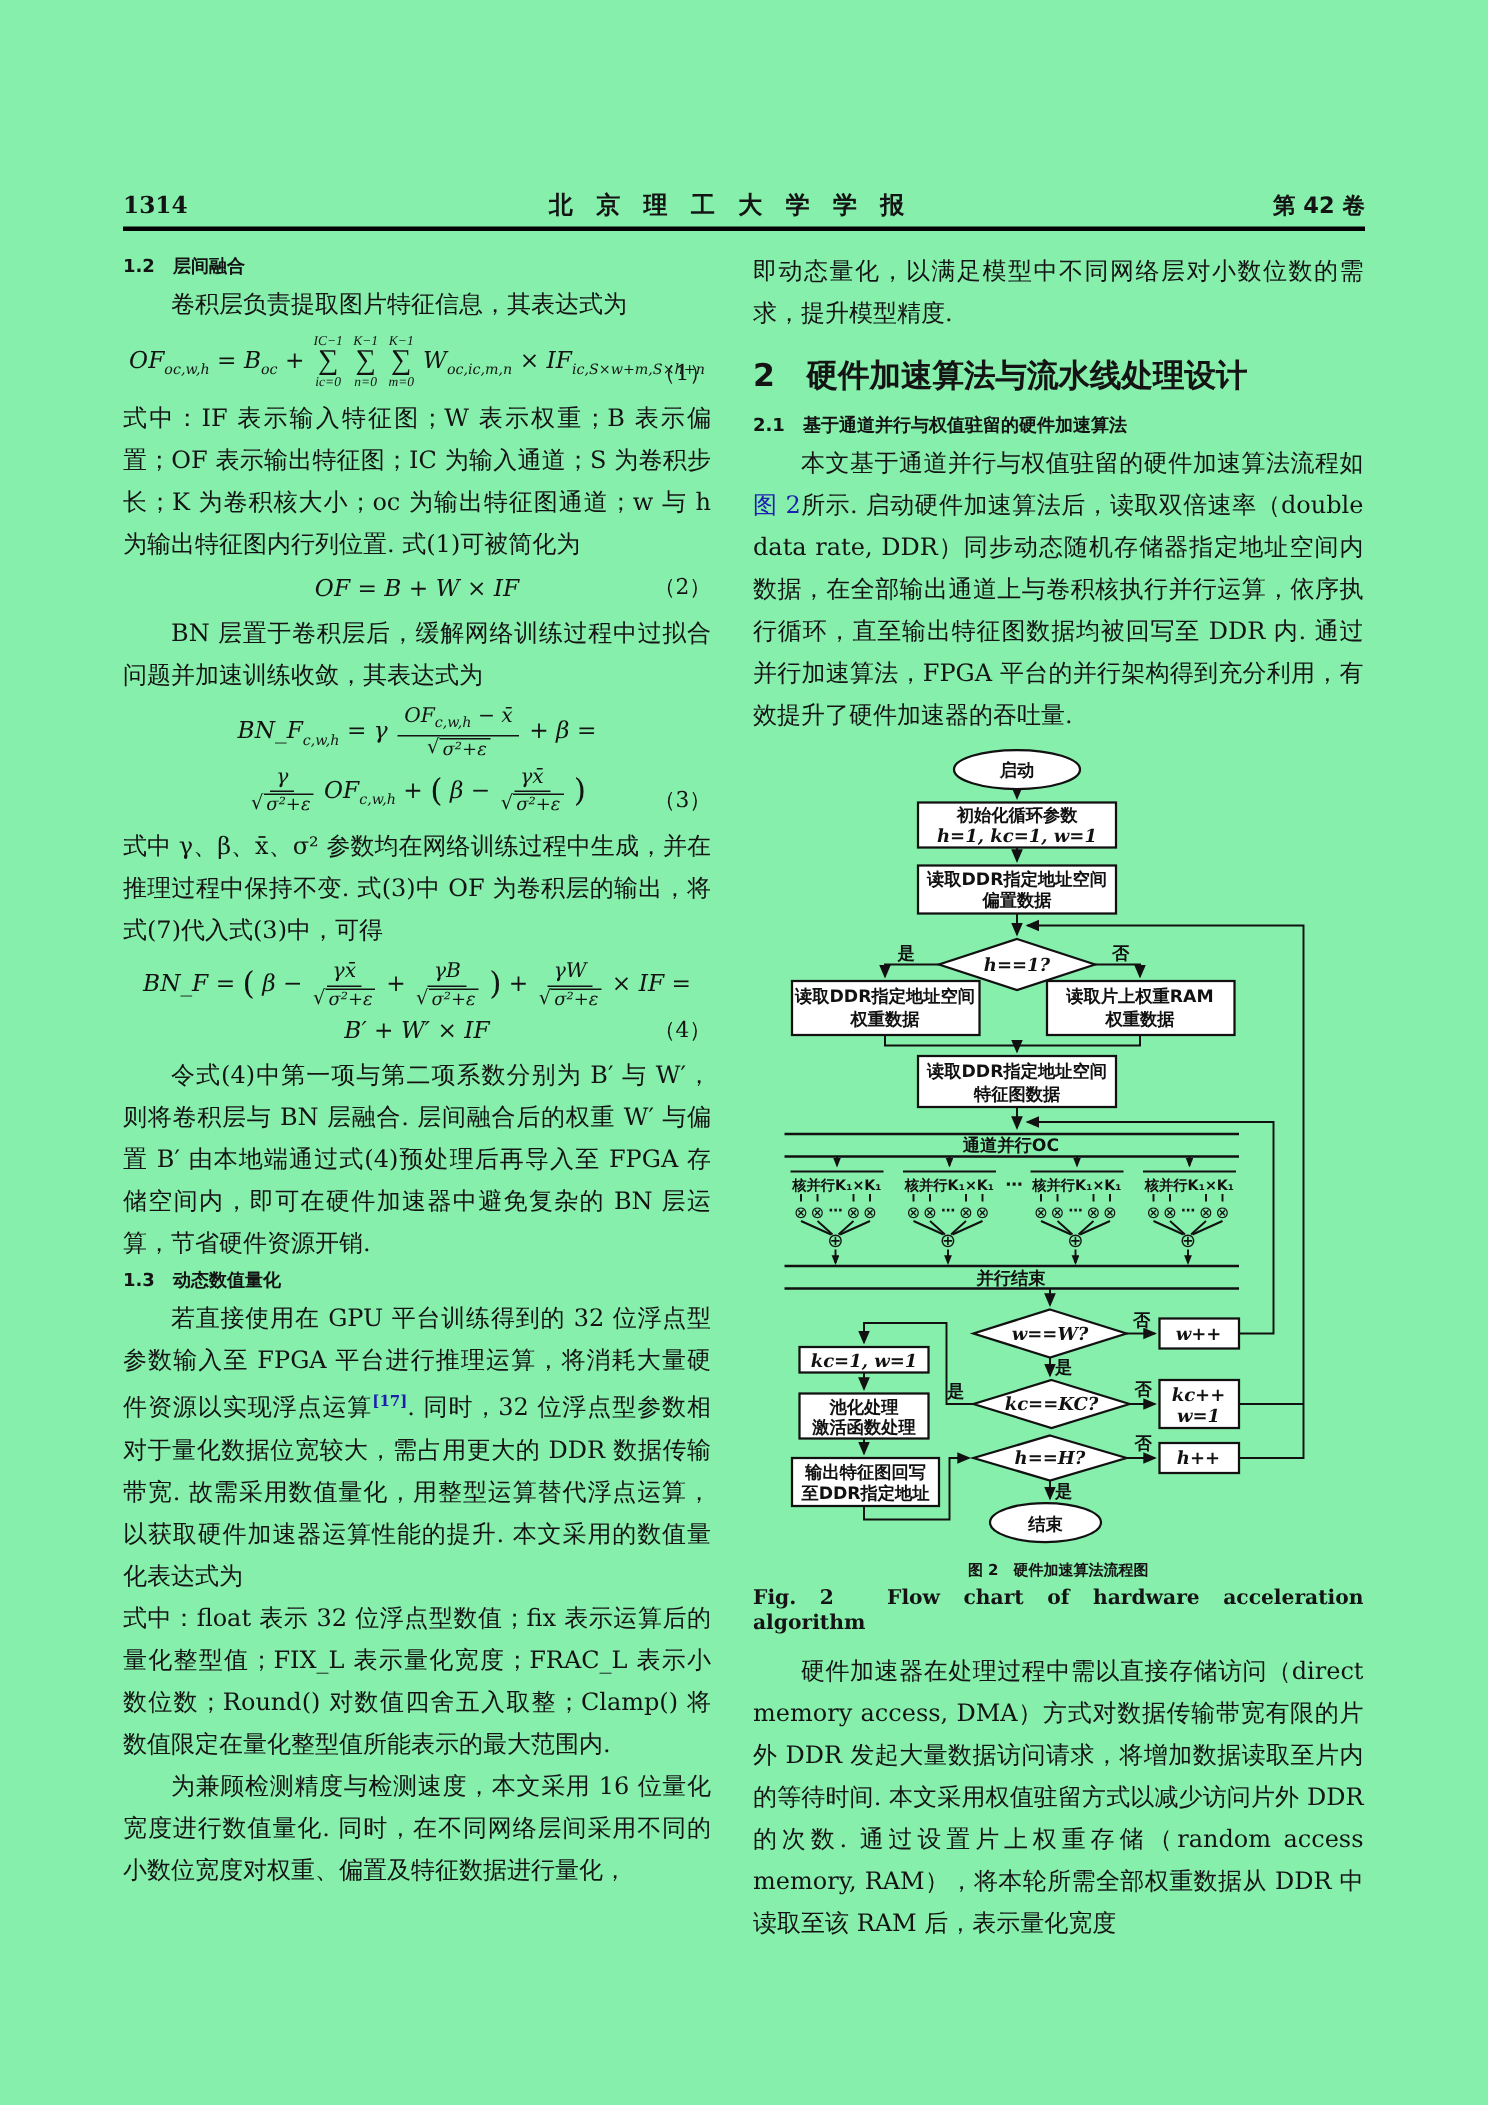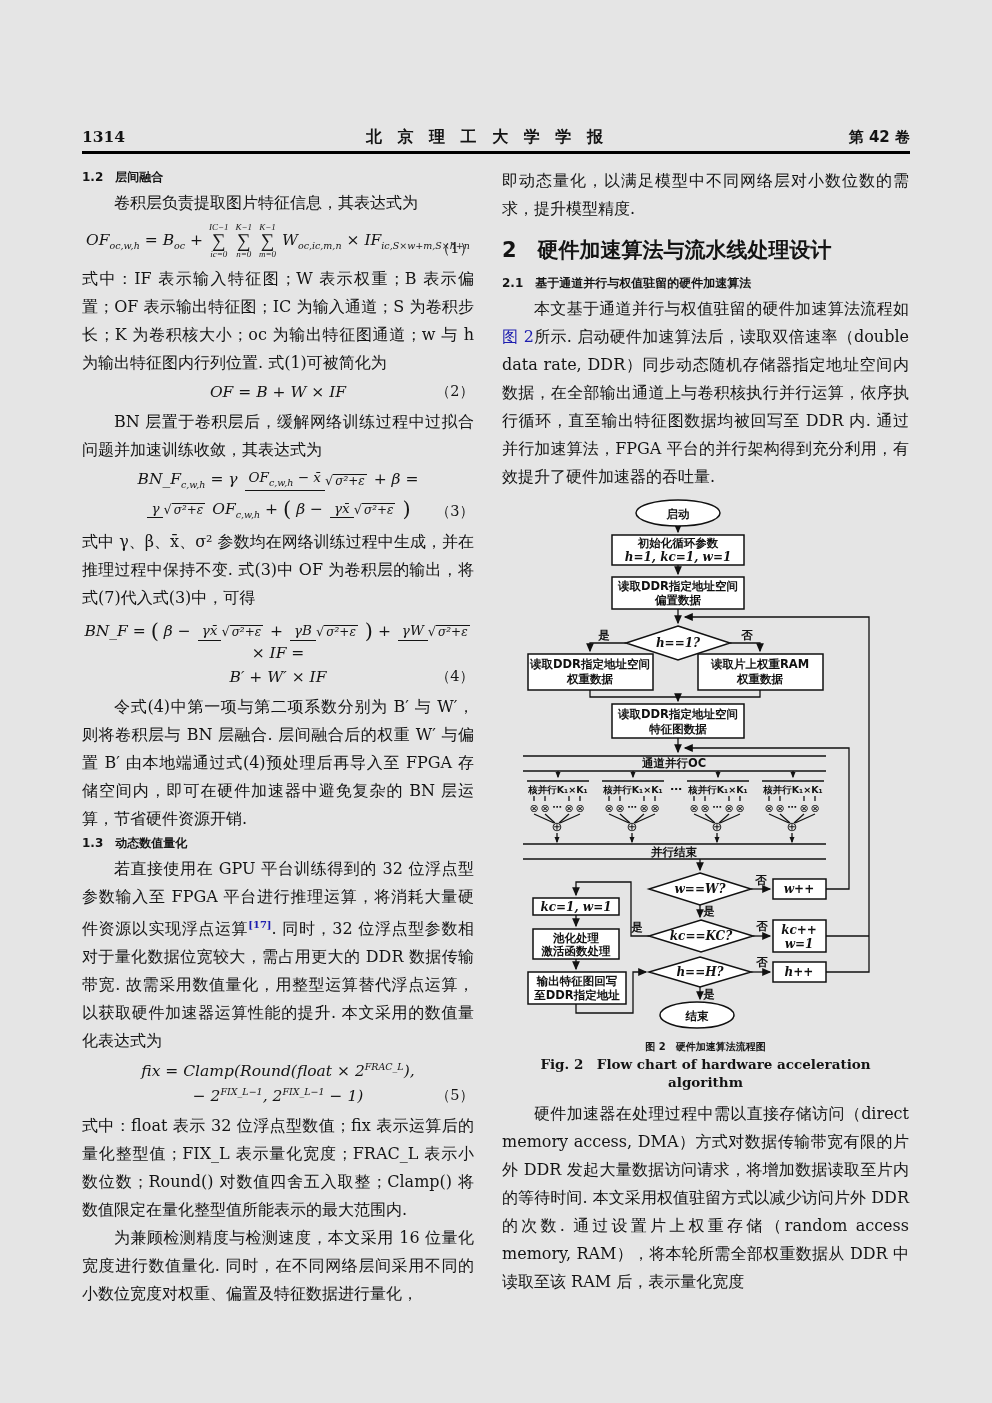--- a/index.html
+++ b/index.html
@@ -1,16 +1,16 @@
 <!DOCTYPE html>
 <html><head>
 <meta charset="utf-8">
 <style>
   html,body{margin:0;padding:0;background:#fff;}
-  .page{position:relative;width:992px;height:1403px;background:#e5e5e5;color:#141414;
+  .page{position:relative;width:992px;height:1403px;background:#86efac;color:#141414;
         font-family:"DejaVu Serif","Liberation Serif",serif;overflow:hidden;}
   
   .hdr{position:absolute;left:82px;top:127px;width:828px;display:flex;justify-content:space-between;align-items:baseline;}
   .hdr .pnum{font-size:15.5px;font-weight:bold;}
   .hdr .jtitle{font-size:16px;font-weight:bold;letter-spacing:5px;font-family:"DejaVu Sans","Liberation Sans",sans-serif;}
   .hdr .vol{font-size:15px;font-weight:bold;font-family:"DejaVu Sans","Liberation Sans",sans-serif;}
   .hdr-rule{position:absolute;left:82px;top:151px;width:828px;height:2.5px;background:#000;}
   
   .col{position:absolute;top:167px;text-align:justify;}
   .col-left{left:82px;width:392px;}
@@ -28,41 +28,41 @@
            font-family:"DejaVu Serif","Liberation Serif",serif;}
   .fline{display:block;line-height:1.25;padding:2px 0;}
   .f-no{position:absolute;right:0;bottom:3px;font-size:14.5px;font-style:normal;}
   .it{font-style:italic;}
   sub{font-size:9.5px;font-style:italic;}
   sup.e{font-size:9.5px;font-style:italic;}
   .sum{display:inline-flex;flex-direction:column;align-items:center;vertical-align:middle;
        line-height:1;margin:0 1px;font-family:Liberation Serif, serif;}
   .sum-t{font-size:9px;font-style:italic;}
   .sum-s{font-size:19px;line-height:.95;font-style:normal;}
-  .frac{display:inline-flex;flex-direction:row;align-items:center;vertical-align:middle;
+  .frac{display:inline-flex;flex-direction:column;align-items:center;vertical-align:middle;
         line-height:1.15;font-size:13.5px;margin:0 2px;text-align:center;}
   .fnum{border-bottom:1px solid #141414;padding:0 4px 1px;}
   .fden{display:inline-flex;align-items:flex-start;padding-top:1px;}
   .rad{font-size:13px;font-style:normal;}
   .rbar{border-top:1px solid #141414;font-size:12px;padding:0 2px;font-style:italic;}
   .bigp{font-size:21px;vertical-align:-2px;font-style:normal;}
   
   .fc{display:block;margin:6px 0 0 14px;}
   .fc-shape{stroke:#111;stroke-width:1.5;fill:#fff;}
   .fc-line{stroke:#111;stroke-width:1.3;fill:none;}
   .fc-thick{stroke:#111;stroke-width:1.6;fill:none;}
   .fc-t{font-family:"DejaVu Sans","Liberation Sans",sans-serif;font-weight:bold;
         font-size:11.5px;fill:#111;text-anchor:middle;}
   .fc-var{font-family:"DejaVu Serif","Liberation Serif",serif;font-style:italic;font-size:12px;}
   .fc-k{font-size:9.5px;}
   .fc-sym{font-weight:normal;font-size:11px;}
   .fc-add{font-weight:normal;font-size:13px;}
   .cap-zh{margin:8px 0 2px;font-size:10px;font-weight:bold;text-align:center;
           font-family:"DejaVu Sans","Liberation Sans",sans-serif;}
-  .cap-en{margin:0 0 10px;font-size:13.5px;font-weight:bold;text-align:center;}
+  .cap-en{margin:0 0 10px;font-size:13.5px;font-weight:bold;}
 </style>
 </head>
 <body>
 
 <div class="page">
 
   <header class="hdr">
     <span class="pnum">1314</span>
     <span class="jtitle">北 京 理 工 大 学 学 报</span>
     <span class="vol">第 42 卷</span>
@@ -185,25 +185,20 @@
       <span class="fline it">B′ + W′ × IF</span>
       <span class="f-no">（4）</span>
     </div>
 
     <p class="para indent">令式(4)中第一项与第二项系数分别为 B′ 与 W′，则将卷积层与 BN 层融合. 层间融合后的权重 W′ 与偏置 B′ 由本地端通过式(4)预处理后再导入至 FPGA 存储空间内，即可在硬件加速器中避免复杂的 BN 层运算，节省硬件资源开销.</p>
 
     <h3 class="subsec">1.3　动态数值量化</h3>
 
     <p class="para indent"><span>若直接使用在 GPU 平台训练得到的 32 位浮点型参数输入至 FPGA 平台进行推理运算，将消耗大量硬件资源以实现浮点运算</span><sup class="ref link">[17]</sup><span>. 同时，32 位浮点型参数相对于量化数据位宽较大，需占用更大的 DDR 数据传输带宽. 故需采用数值量化，用整型运算替代浮点运算，以获取硬件加速器运算性能的提升. 本文采用的数值量化表达式为</span></p>
 
-    <div class="formula">
-      <span class="fline"><span class="it">fix = Clamp(Round(float × 2</span><sup class="e">FRAC_L</sup><span class="it">),</span></span>
-      <span class="fline"><span class="it">− 2</span><sup class="e">FIX_L−1</sup><span class="it">, 2</span><sup class="e">FIX_L−1</sup><span class="it"> − 1)</span></span>
-      <span class="f-no">（5）</span>
-    </div>
 
     <p class="para">式中：float 表示 32 位浮点型数值；fix 表示运算后的量化整型值；FIX_L 表示量化宽度；FRAC_L 表示小数位数；Round() 对数值四舍五入取整；Clamp() 将数值限定在量化整型值所能表示的最大范围内.</p>
     <p class="para indent">为兼顾检测精度与检测速度，本文采用 16 位量化宽度进行数值量化. 同时，在不同网络层间采用不同的小数位宽度对权重、偏置及特征数据进行量化，</p>
   </section>
 
   <section class="col col-right">
 
     <p class="para">即动态量化，以满足模型中不同网络层对小数位数的需求，提升模型精度.</p>
 
     <h2 class="sec-title">2　硬件加速算法与流水线处理设计</h2>

